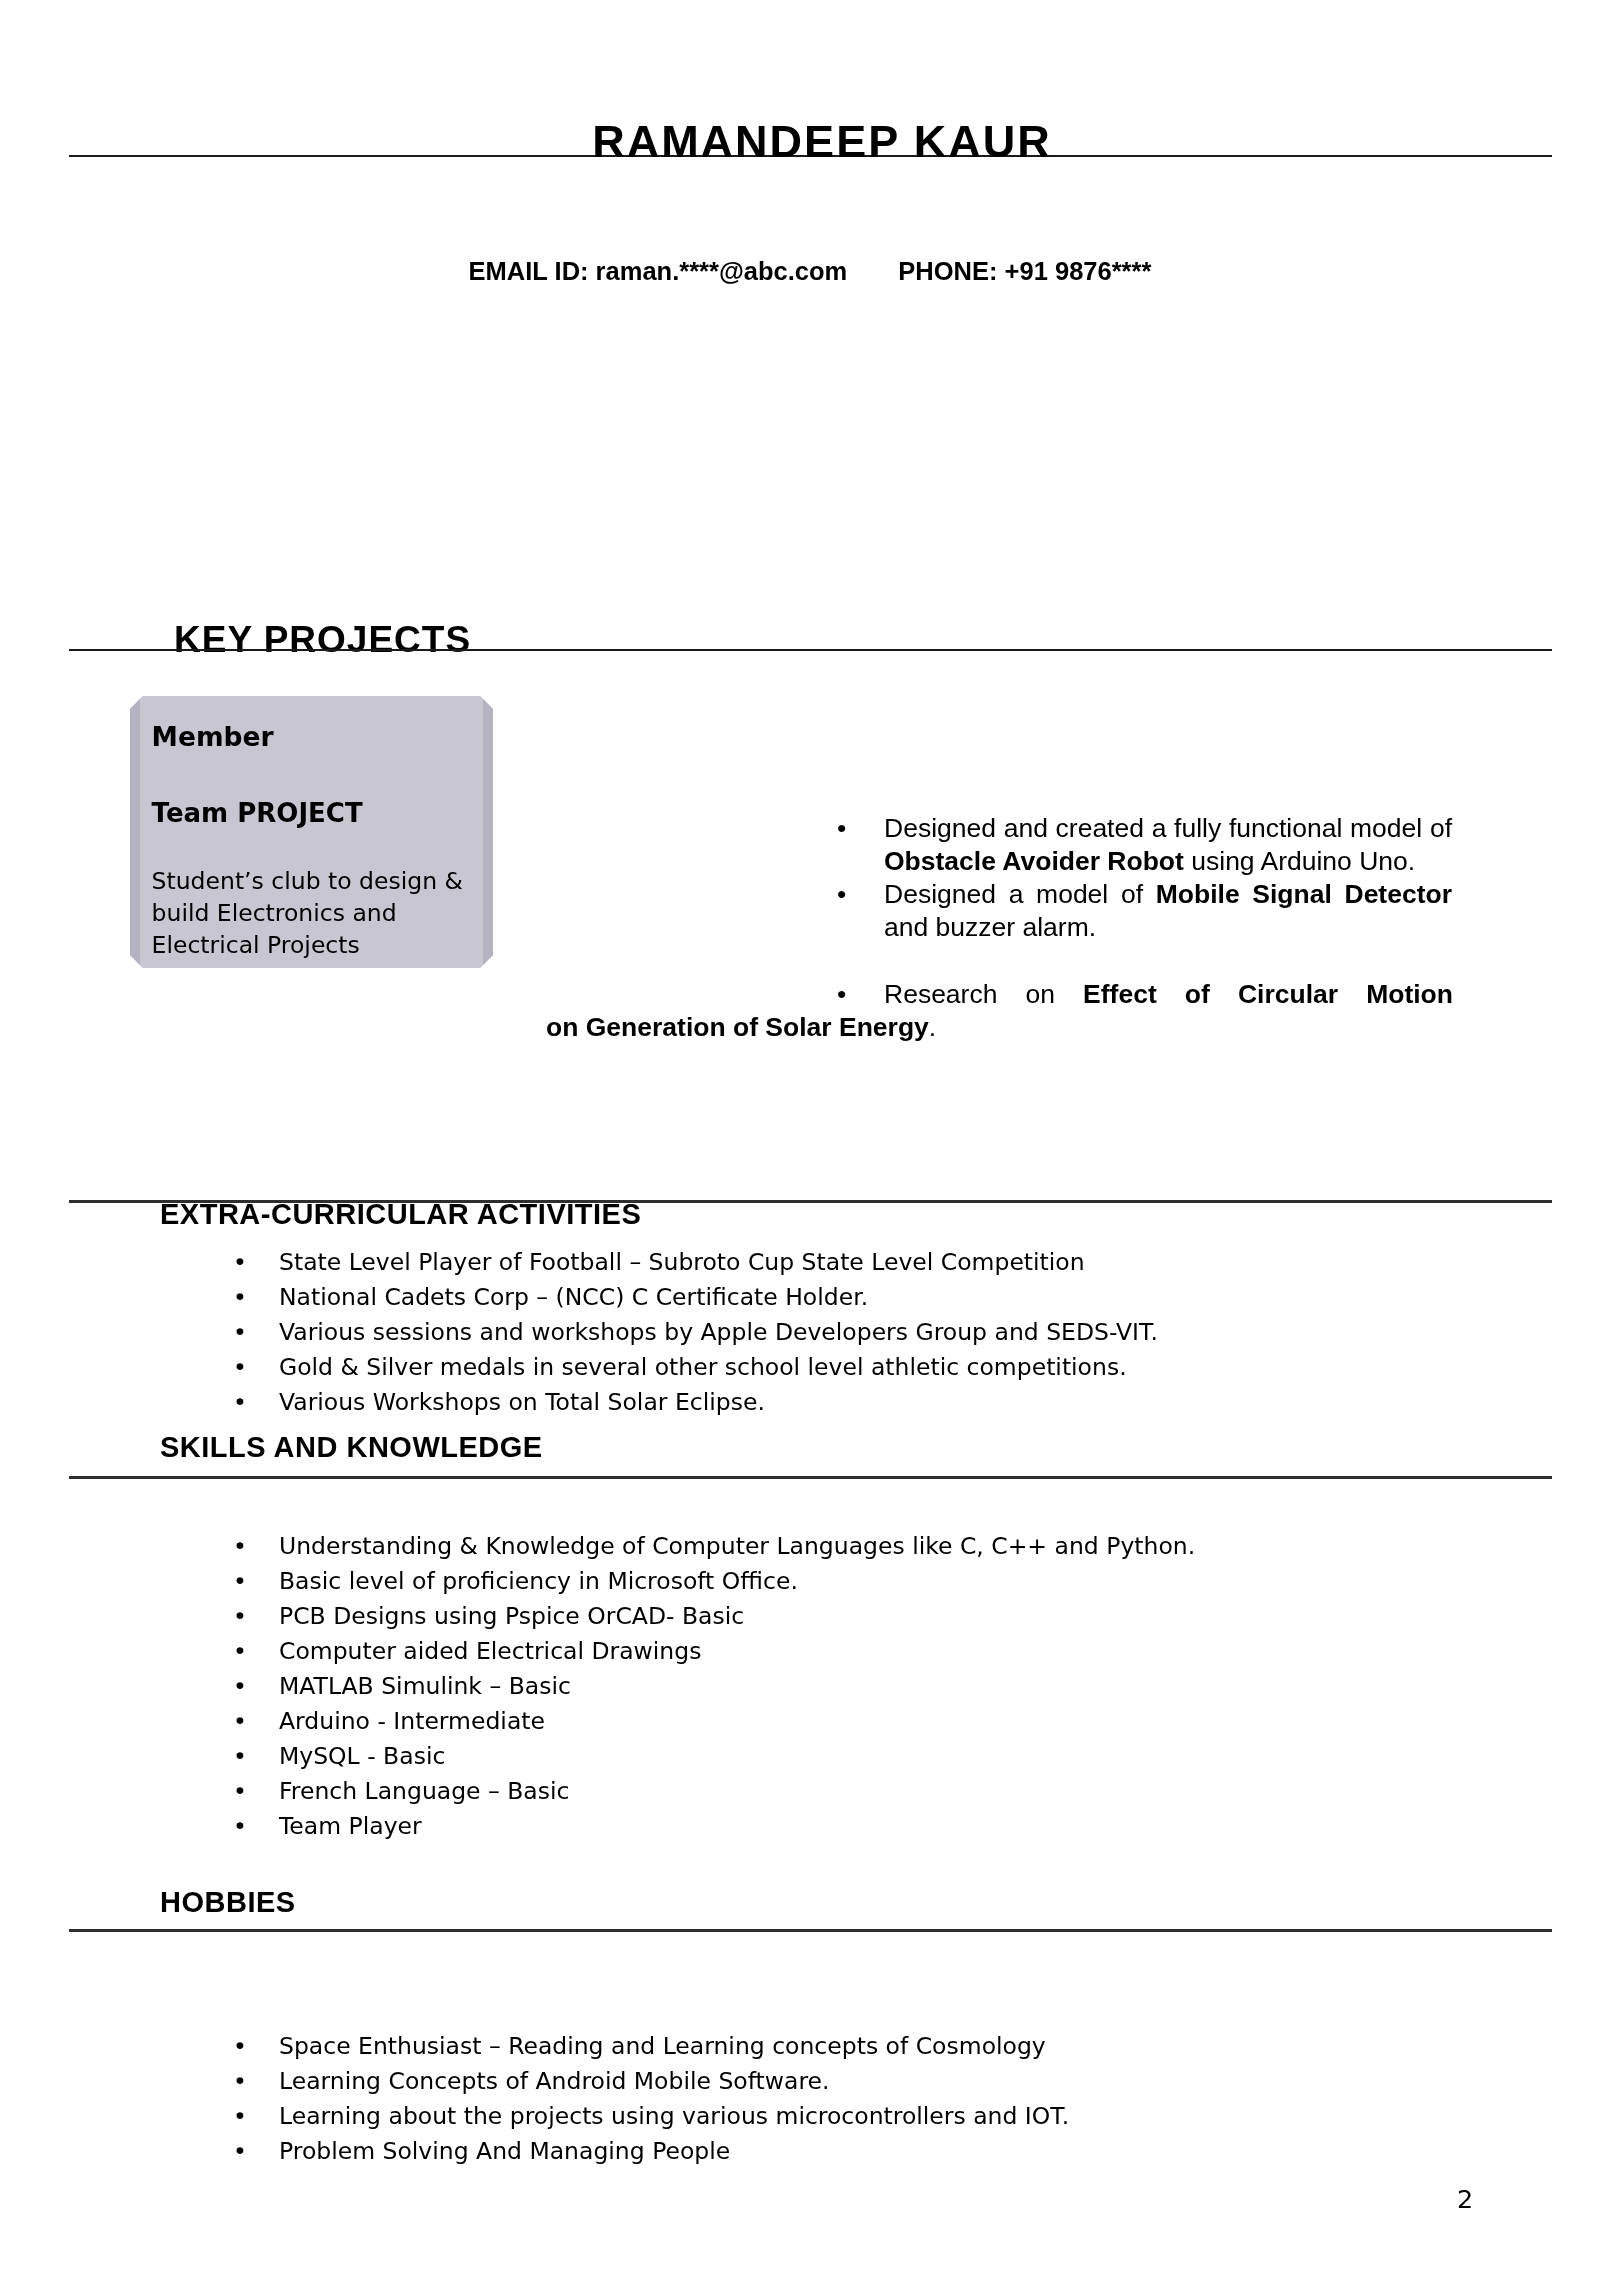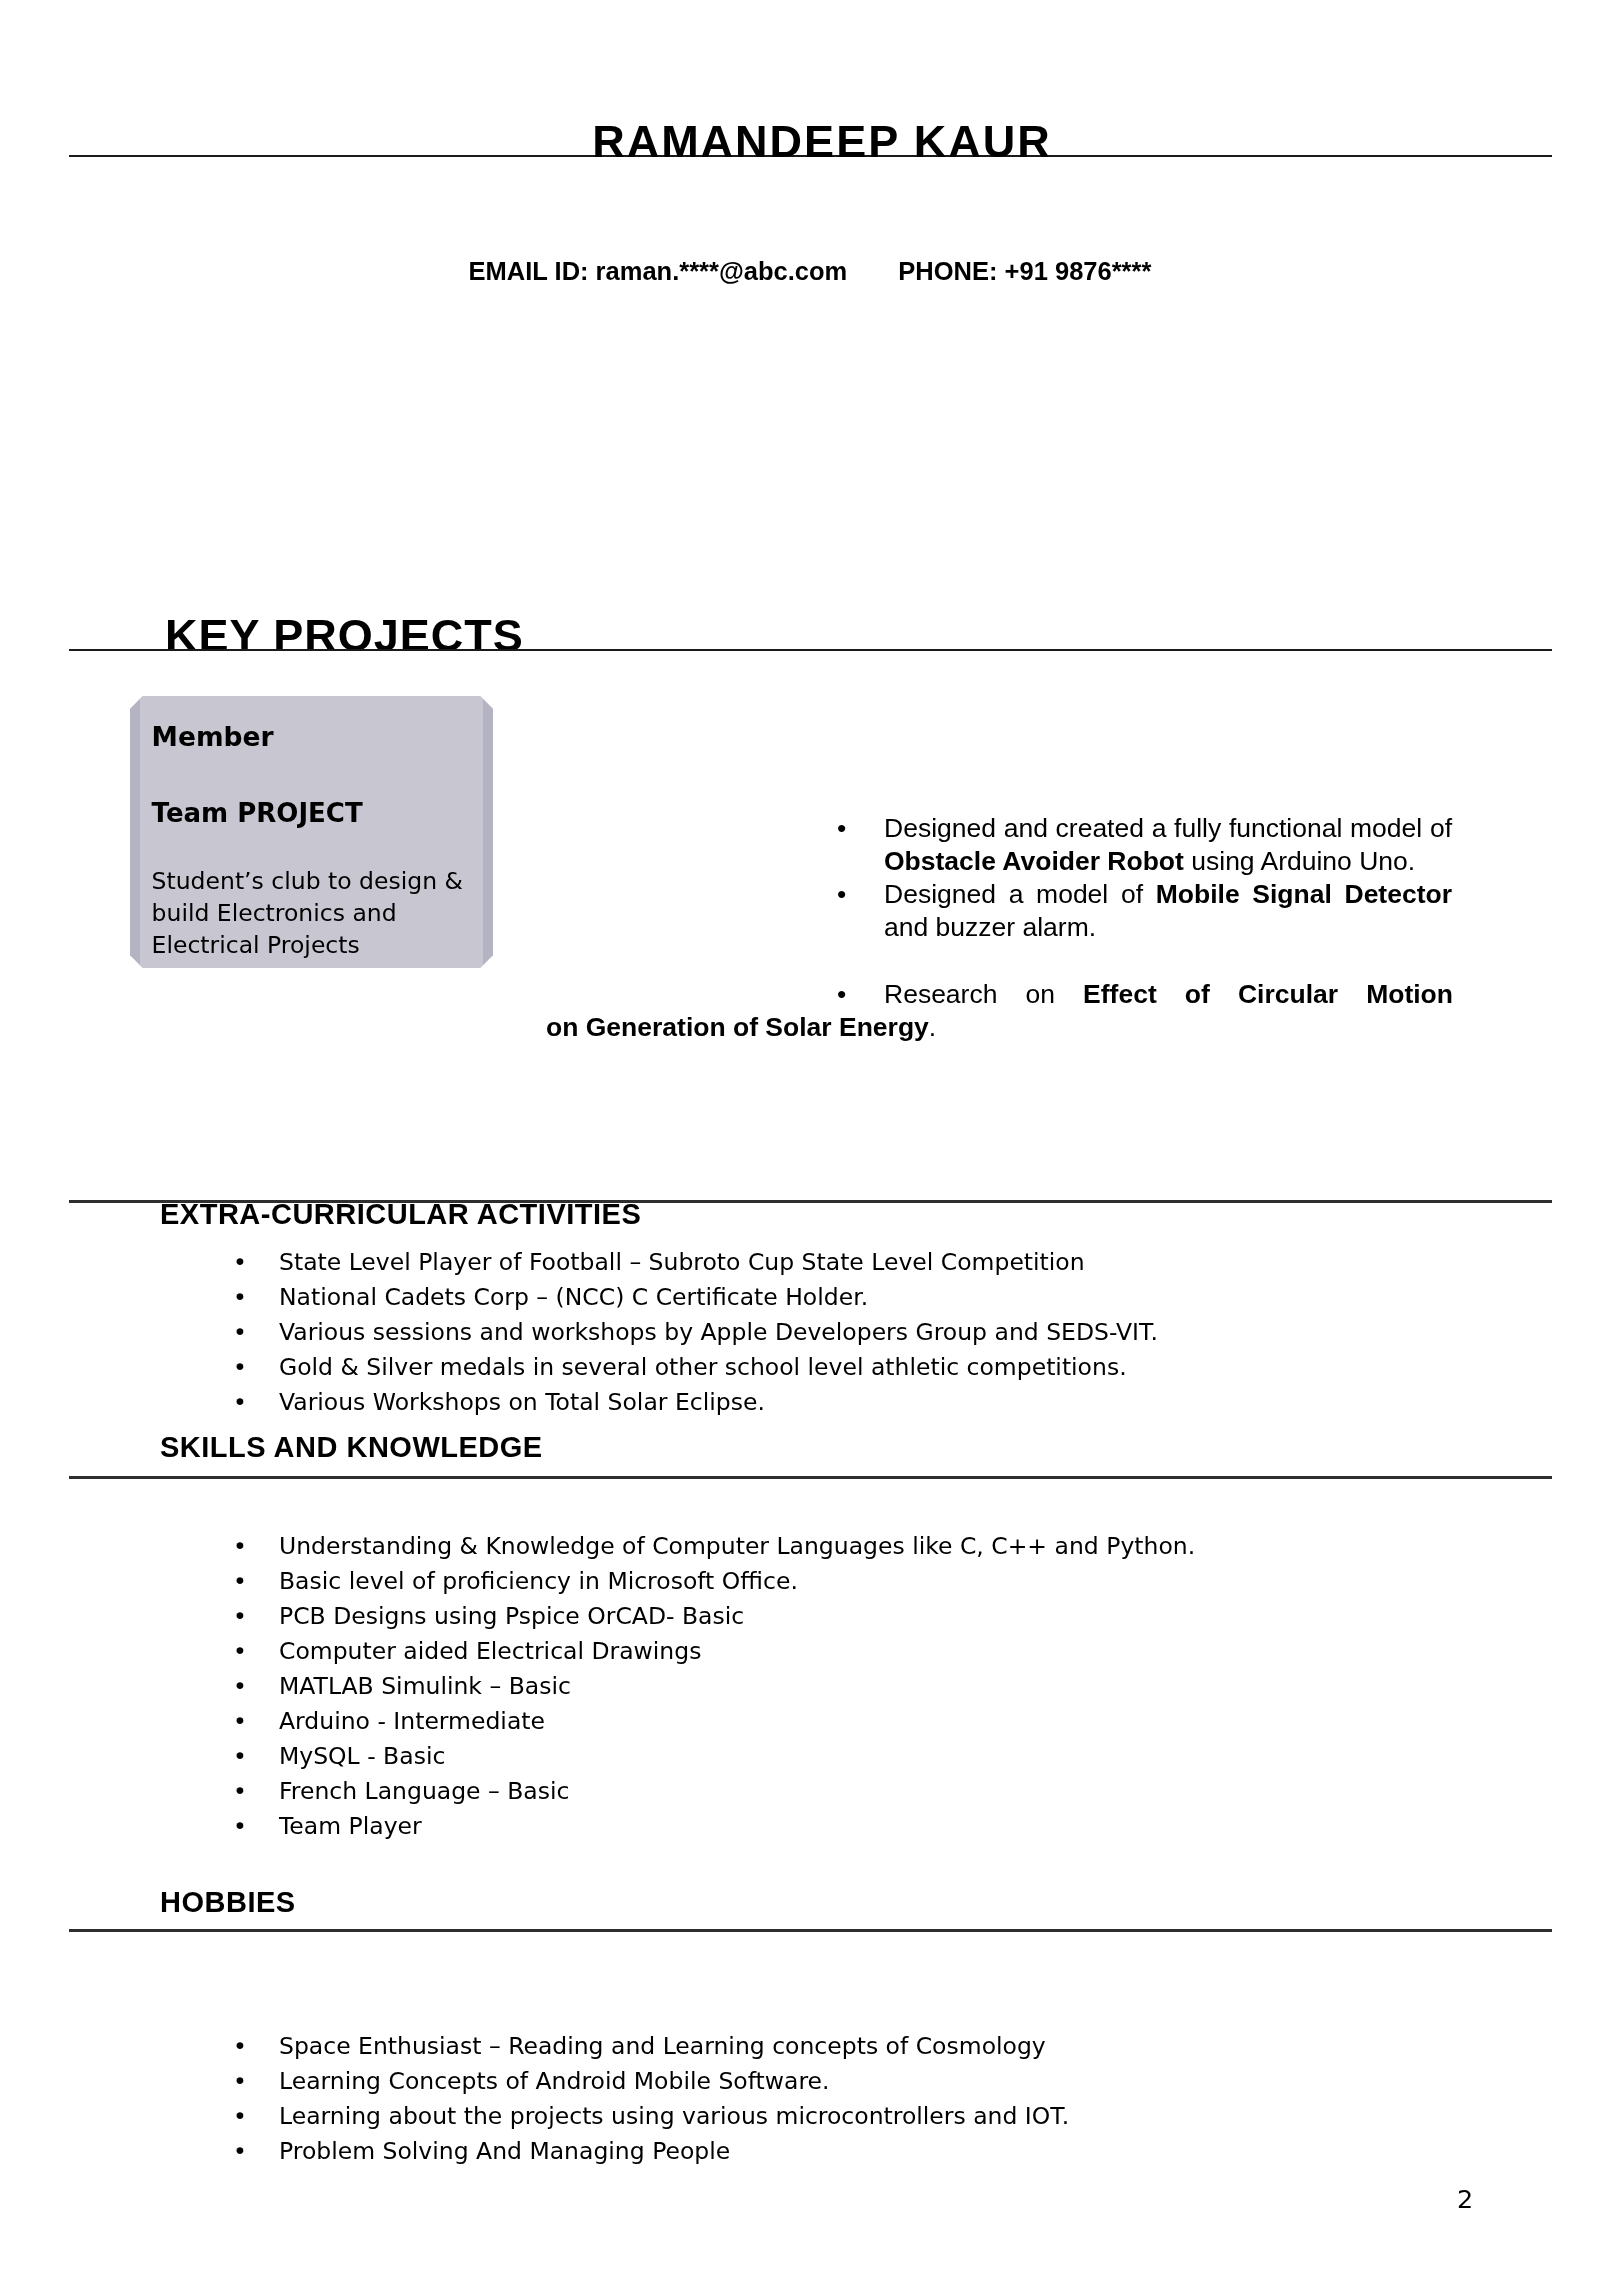--- a/index.html
+++ b/index.html
@@ -17,22 +17,22 @@
     position:absolute; top:116px; left:0; right:0; margin:0;
     text-align:center; font-size:45px; font-weight:bold; letter-spacing:2px;padding-left:24px;
   }
   .contact {
     position:absolute; top:241px; left:0; right:0; margin:16px;
     text-align:center; font-size:25.5px; font-weight:bold;
   }
   .contact .phone { margin-left:44px; }
 
   h2.kp-title {
-    position:absolute; left:157px; top:602px; margin:8px;
-    font-size:45px; font-weight:bold; letter-spacing:1px;
+    position:absolute; left:157px; top:602px; margin:17px;
+    font-size:37px; font-weight:bold; letter-spacing:1px;
   }
   h3.sec-title {
     position:absolute; left:160px; margin:0;
     font-size:29px; font-weight:bold; letter-spacing:0.5px;
   }
   #ec-title    { top:1198px; }
   #skills-title{ top:1431px; }
   #hobbies-title{ top:1886px; }
 
   .project-box {

